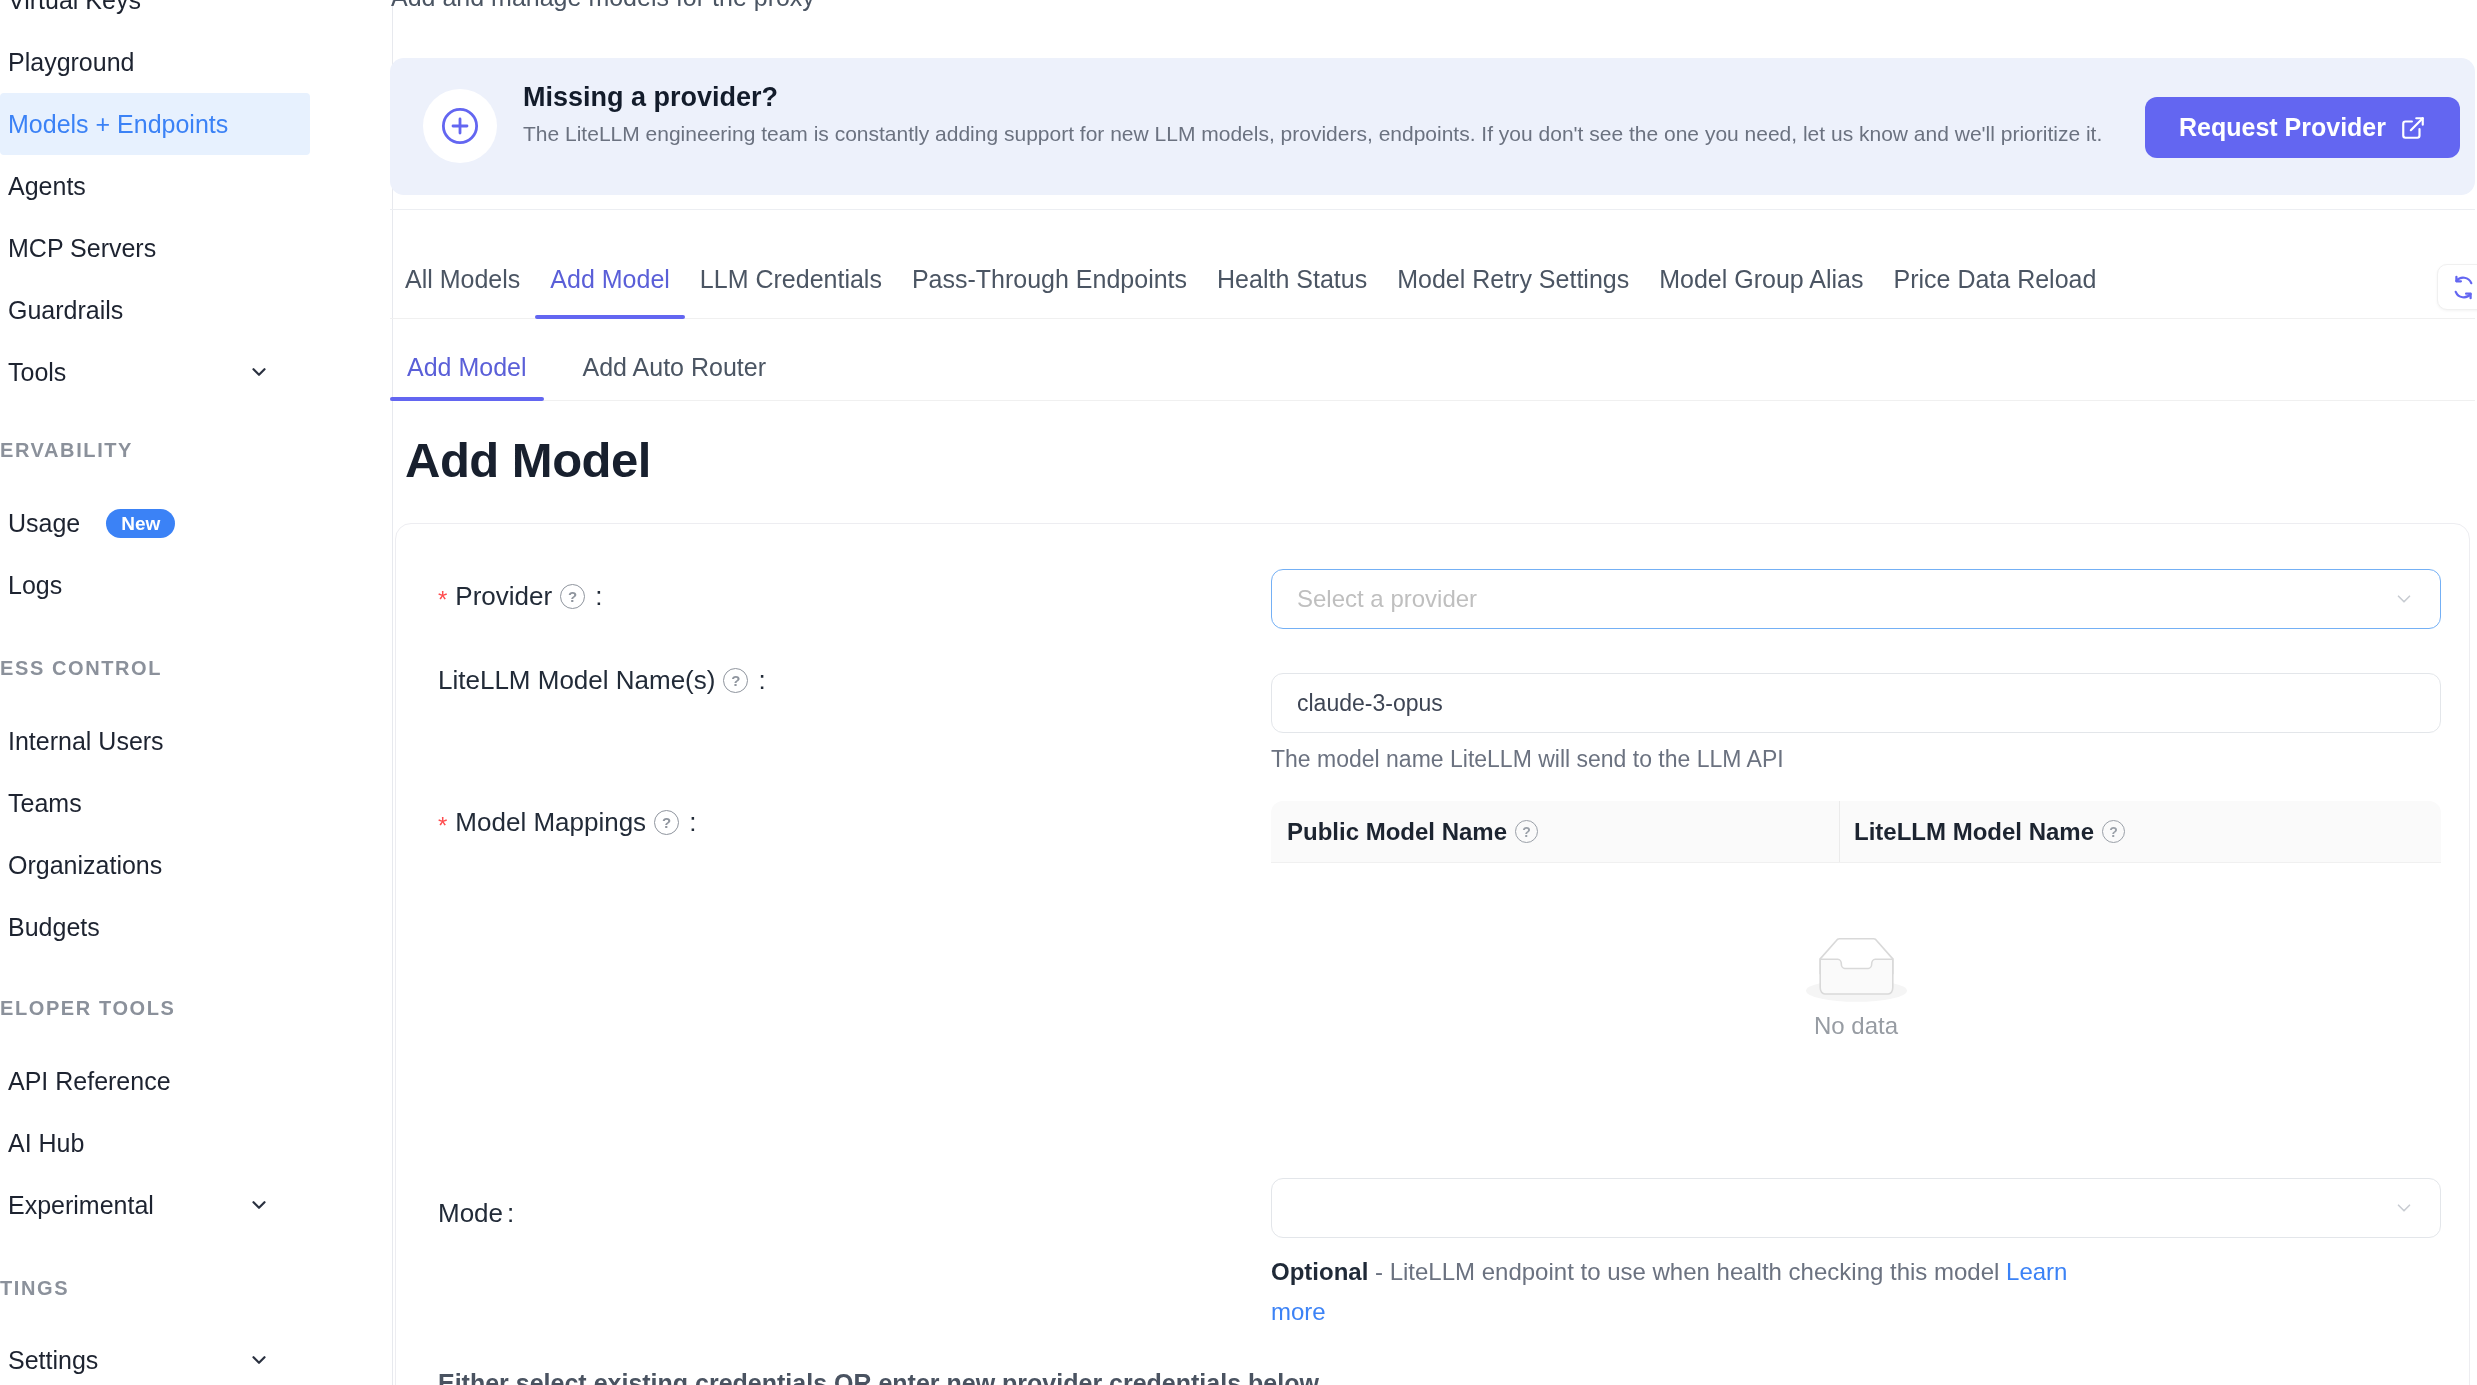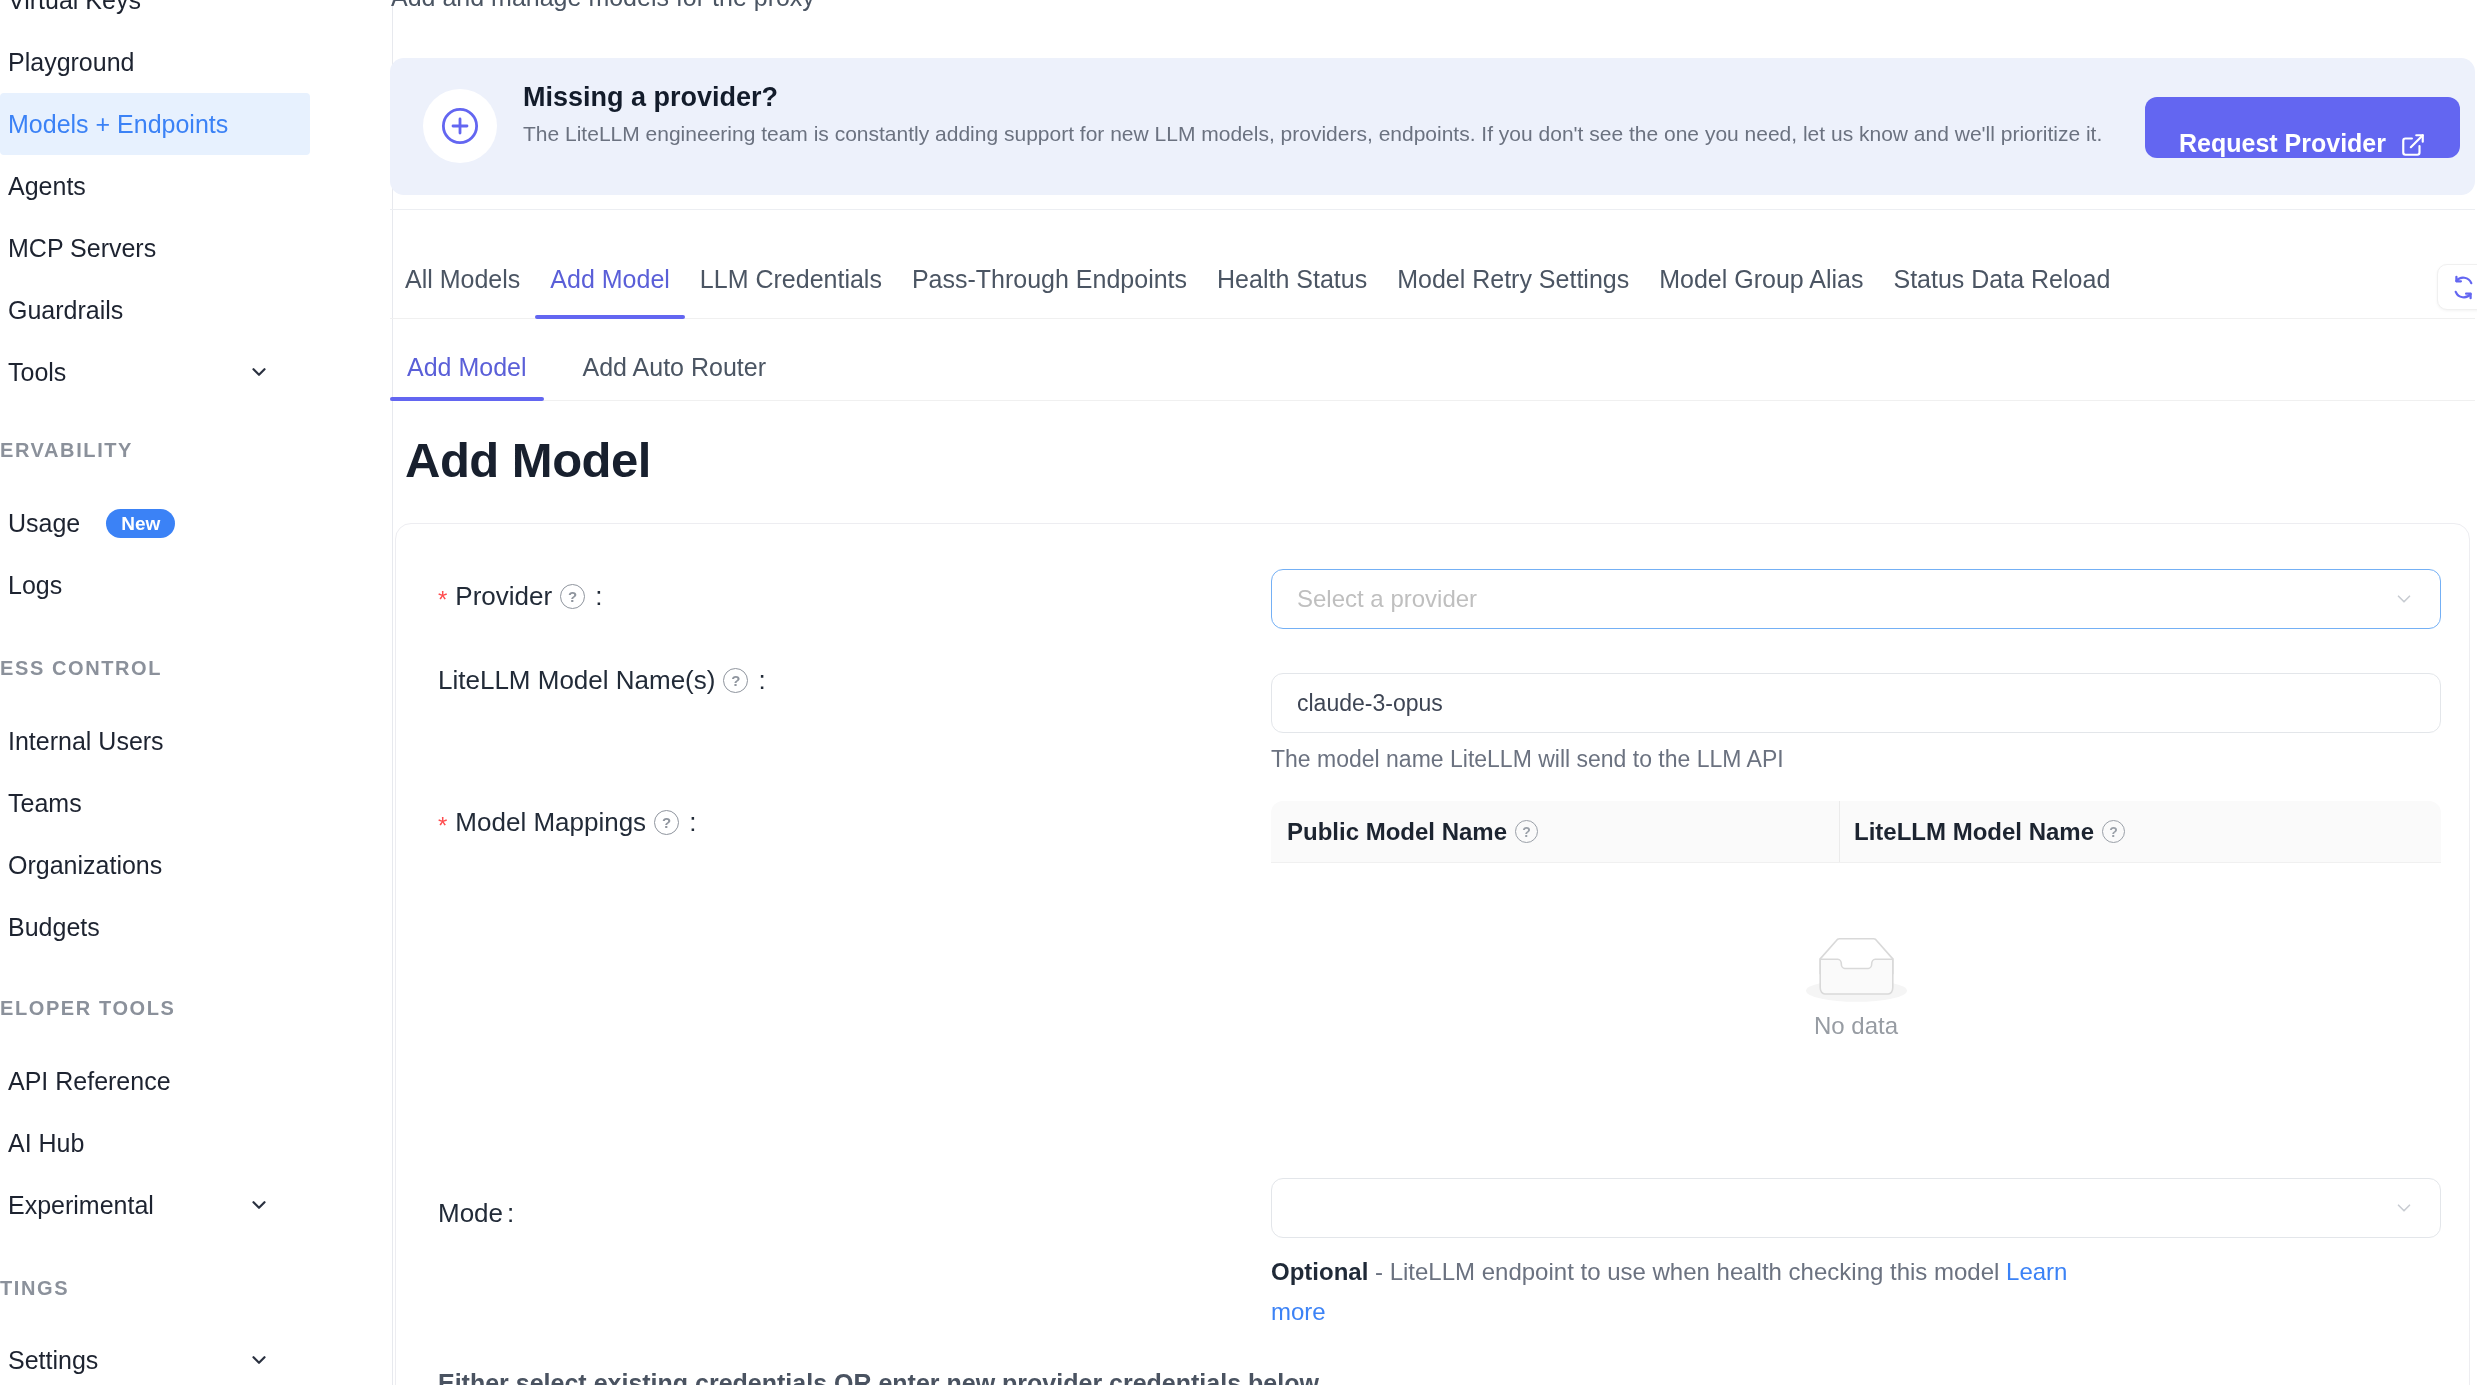--- a/index.html
+++ b/index.html
@@ -42,21 +42,21 @@
     position:absolute; left:33px; top:31px; width:74px; height:74px;
     background:#fff; border-radius:50%; display:flex; align-items:center; justify-content:center;
   }
   #banner .b-title { position:absolute; left:133px; top:24px; font-size:27px; font-weight:700; color:#131c2b; }
   #banner .b-body {
     position:absolute; left:133px; top:62px; width:1600px;
     font-size:21px; line-height:28.5px; color:#6b7280;
   }
   #banner .req-btn {
     position:absolute; left:1755px; top:39px; height:61px; padding:0 34px;
-    display:flex; align-items:flex-end; gap:14px;
+    display:flex; align-items:center; gap:14px;
     background:#6366f1; border:none; border-radius:12px;
     color:#fff; font-size:25px; font-weight:700; cursor:pointer;
     font-family:"Liberation Sans", sans-serif;
   }
   
   #content-topline { position:absolute; left:390px; top:209px; width:2085px; border-top:1px solid #eceef2; }
   
   #tabs {
     position:absolute; left:390px; top:240px; width:2085px; height:79px;
     display:flex; align-items:center; border-bottom:1px solid #f0f0f0;
@@ -269,21 +269,21 @@
     <div class="tab">
         <span>Health Status</span>
       </div>
     <div class="tab">
         <span>Model Retry Settings</span>
       </div>
     <div class="tab">
         <span>Model Group Alias</span>
       </div>
     <div class="tab">
-        <span>Status Data Reload</span>
+        <span>Price Data Reload</span>
       </div>
   </div>
 
   <div id="refresh-btn">
     <span>
       <svg width="27" height="27" viewBox="0 0 24 24" fill="none" stroke="#6366f1" stroke-width="2" stroke-linecap="round" stroke-linejoin="round">
         <path d="M18.9 8.1A7.7 7.7 0 0 0 5.7 6.2"></path>
         <path d="M5.1 15.9a7.7 7.7 0 0 0 13.2 1.9"></path>
         <path d="M5.7 2.5v4h4"></path>
         <path d="M18.3 21.5v-4h-4"></path>

